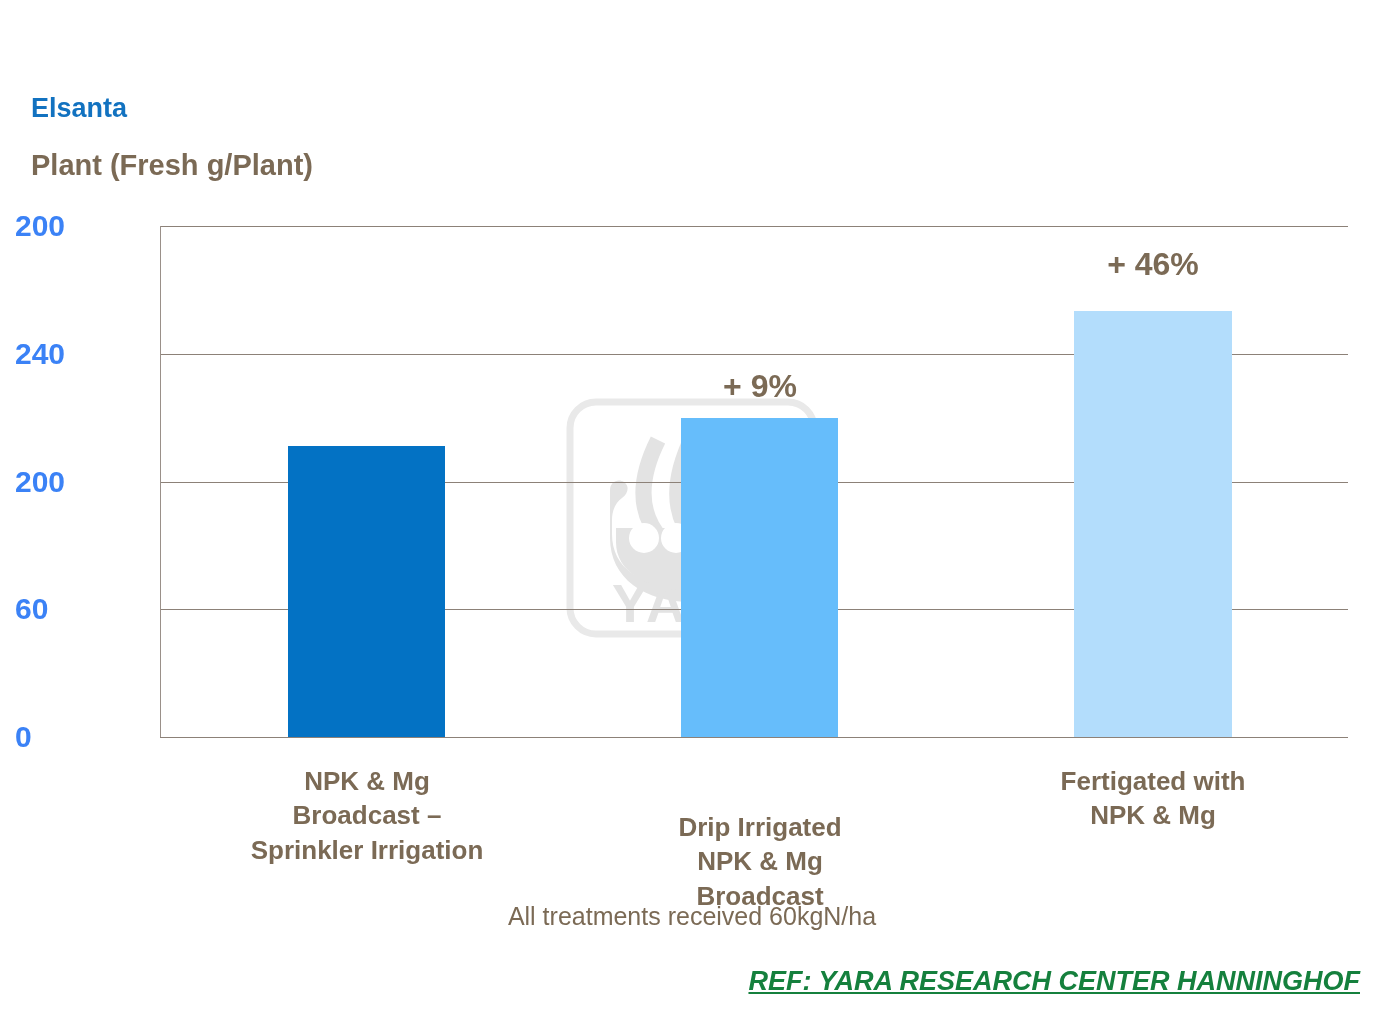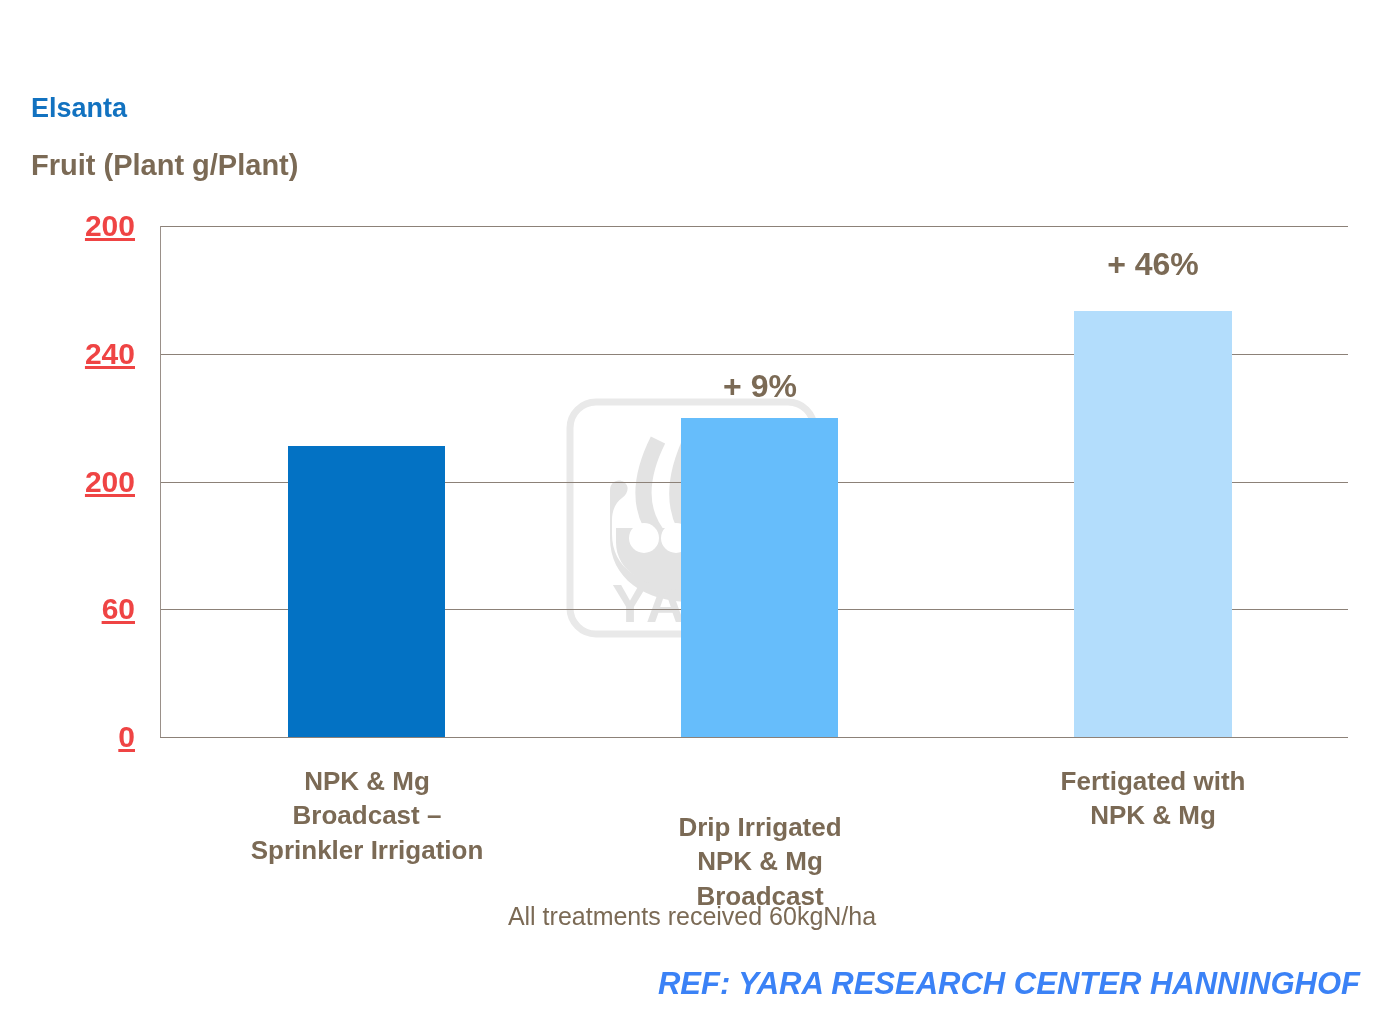--- a/index.html
+++ b/index.html
@@ -82,27 +82,26 @@
     width: 1188px;
     height: 1px;
     background: #8C8178;
   }
 
   
   .y-tick {
     position: absolute;
     right: 1249px;
     width: 120px;
-    text-align: right;
+    text-align: left;
     font-size: 30px;
     font-weight: bold;
-    color: #ef4444;
+    color: #3b82f6;
     transform: translateY(-50%);
     line-height: 1;
-    text-decoration: underline;
   }
 
   
   .bar {
     position: absolute;
     bottom: 0;
   }
   .bar-value-label {
     position: absolute;
     font-size: 32px;
@@ -134,45 +133,46 @@
     width: 1384px;
     text-align: center;
     font-size: 25px;
     color: #7B6A55;
     white-space: nowrap;
   }
   #reference-note {
     position: absolute;
     right: 24px;
     top: 966px;
-    font-size: 31px;
+    font-size: 27px;
     font-weight: bold;
     font-style: italic;
-    color: #3b82f6;
-    white-space: nowrap;
+    color: #15803d;
+    white-space: nowrap;
+    text-decoration: underline;
   }
 
   
   #yara-watermark {
     position: absolute;
     left: 566px;
     top: 398px;
     width: 252px;
     height: 240px;
     pointer-events: none;
   }
   #yara-watermark svg { display: block; width: 100%; height: 100%; }
 </style>
 </head>
 <body>
 
 <div class="slide">
 
   <div id="chart-subtitle">Elsanta</div>
-  <div id="axis-unit-label">Fruit (Plant g/Plant)</div>
+  <div id="axis-unit-label">Plant (Fresh g/Plant)</div>
 
   <div id="yara-watermark">
     <svg viewBox="0 0 252 240" xmlns="http://www.w3.org/2000/svg">
       <rect x="4" y="4" width="244" height="232" rx="26" ry="26" fill="none" stroke="#E9E9E9" stroke-width="7"></rect>
 
       <g fill="none" stroke="#E3E3E3" stroke-width="16" stroke-linecap="butt">
         <path d="M 92 42 C 70 86 74 118 96 142"></path>
         <path d="M 126 40 C 104 86 108 120 130 144"></path>
         <path d="M 160 42 C 142 86 146 118 166 142"></path>
       </g>

